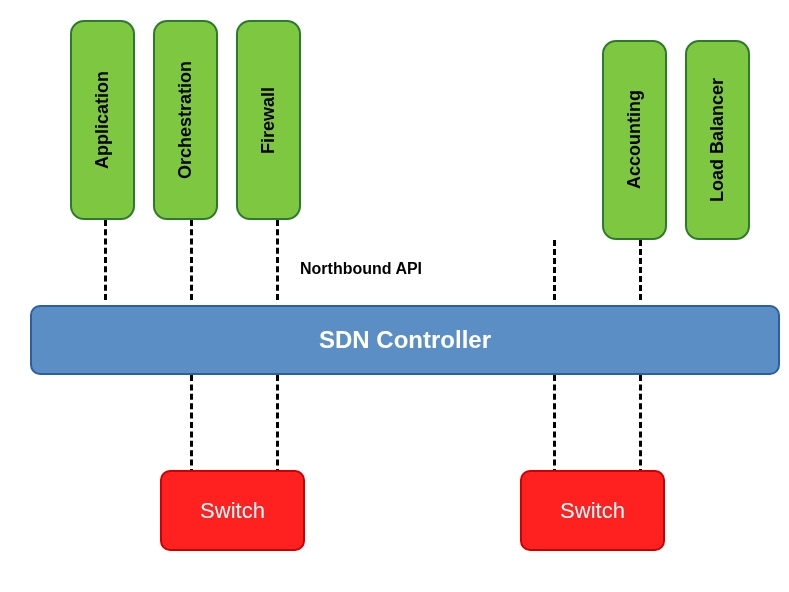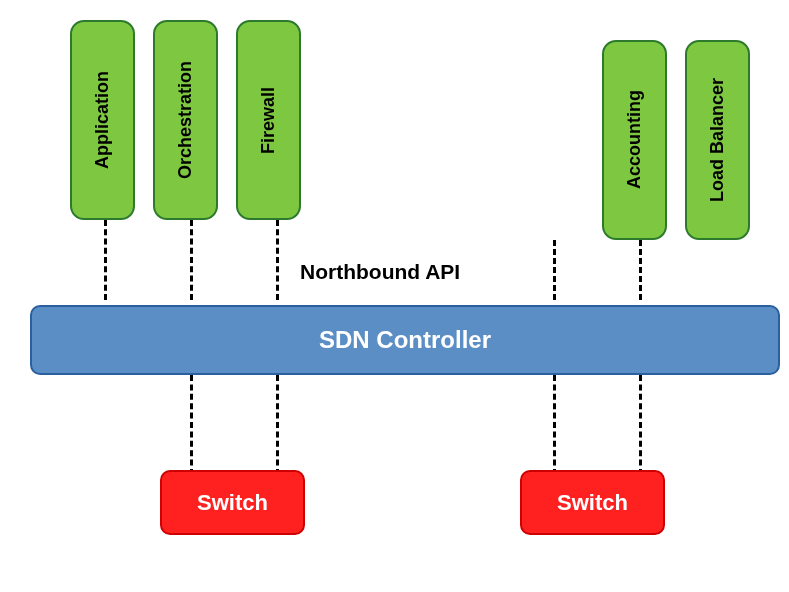--- a/index.html
+++ b/index.html
@@ -76,38 +76,38 @@
       justify-content: center;
       height: 70px;
       left: 0;
       right: 0;
     }
 
     
     .api-label {
       position: absolute;
       font-weight: bold;
-      font-size: 21px;
+      font-size: 16px;
       color: #000;
     }
 
     
     .switch-box {
       position: absolute;
       background: #ff2020;
       border: 2.5px solid #cc0000;
       border-radius: 10px;
       color: #fff;
-      font-weight: bold;
+      font-weight: normal;
       font-size: 22px;
       display: flex;
       align-items: center;
       justify-content: center;
       width: 145px;
-      height: 65px;
+      height: 81px;
     }
   </style>
 </head>
 <body>
 
 <div class="diagram-container">
 
   <div class="left-apps" style="position:absolute; top:10px; left:40px; display:flex; gap:18px;">
     <div class="app-box">Application</div>
     <div class="app-box">Orchestration</div>

